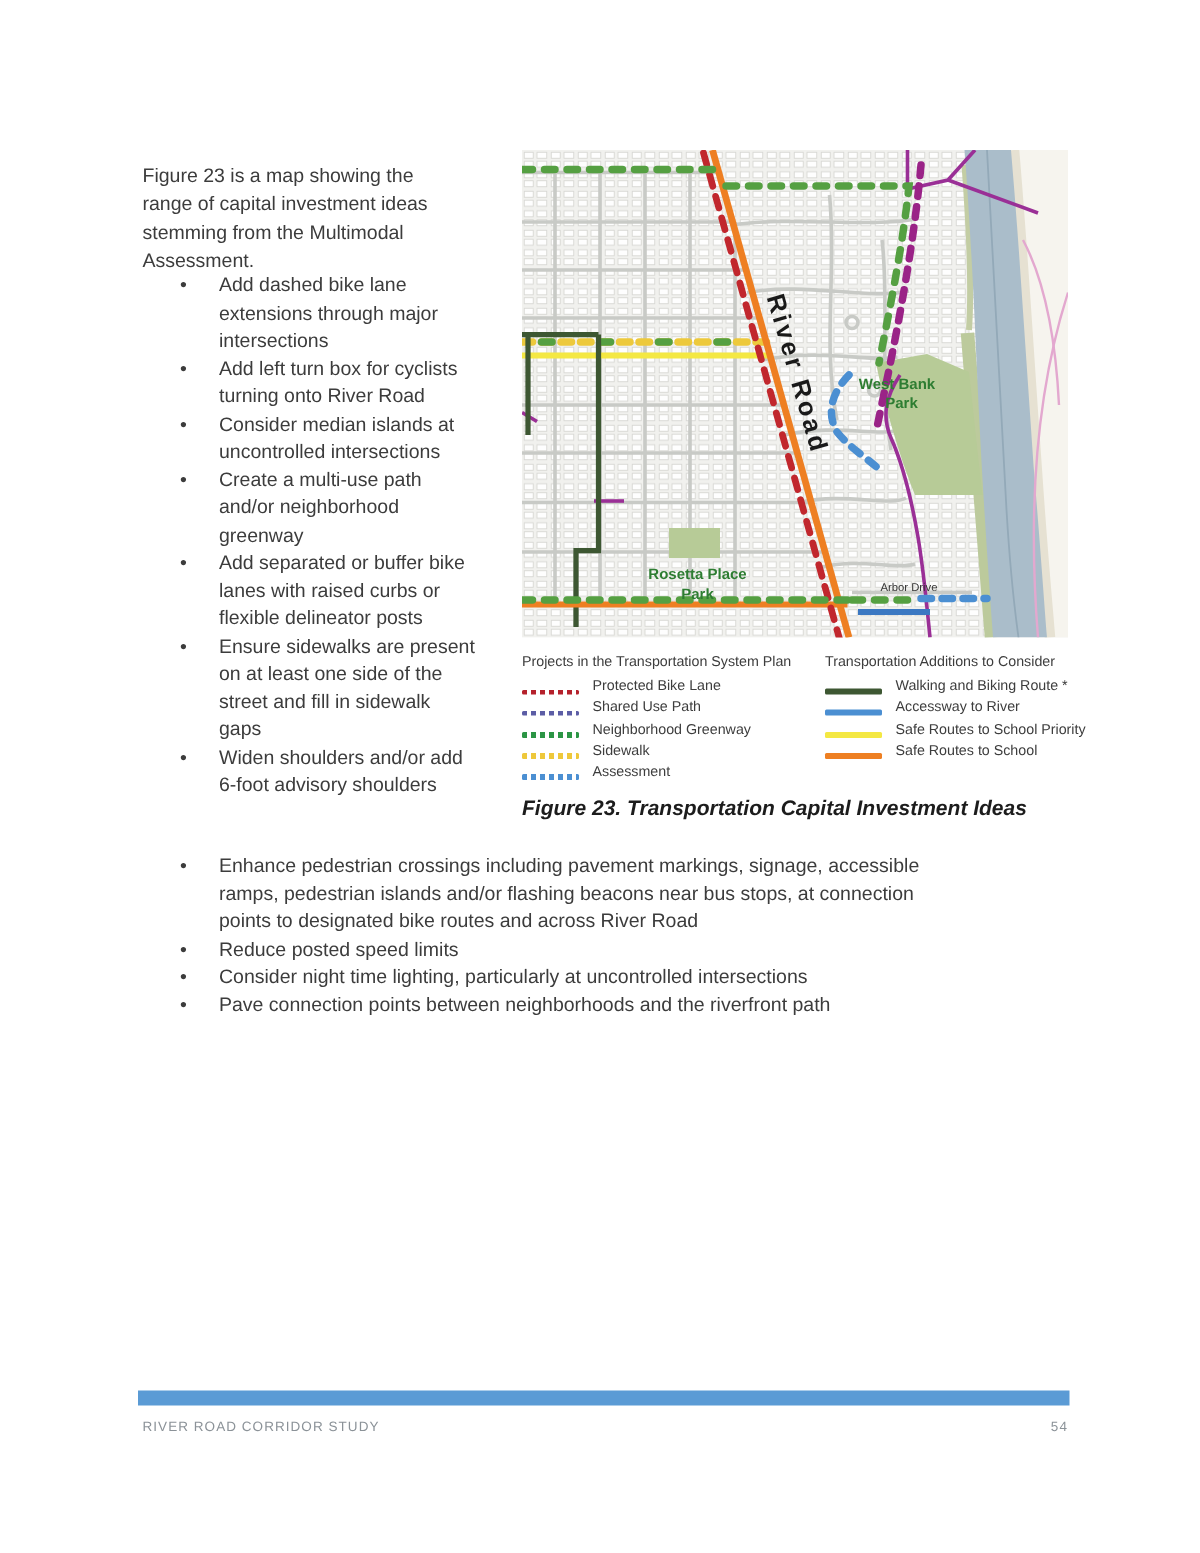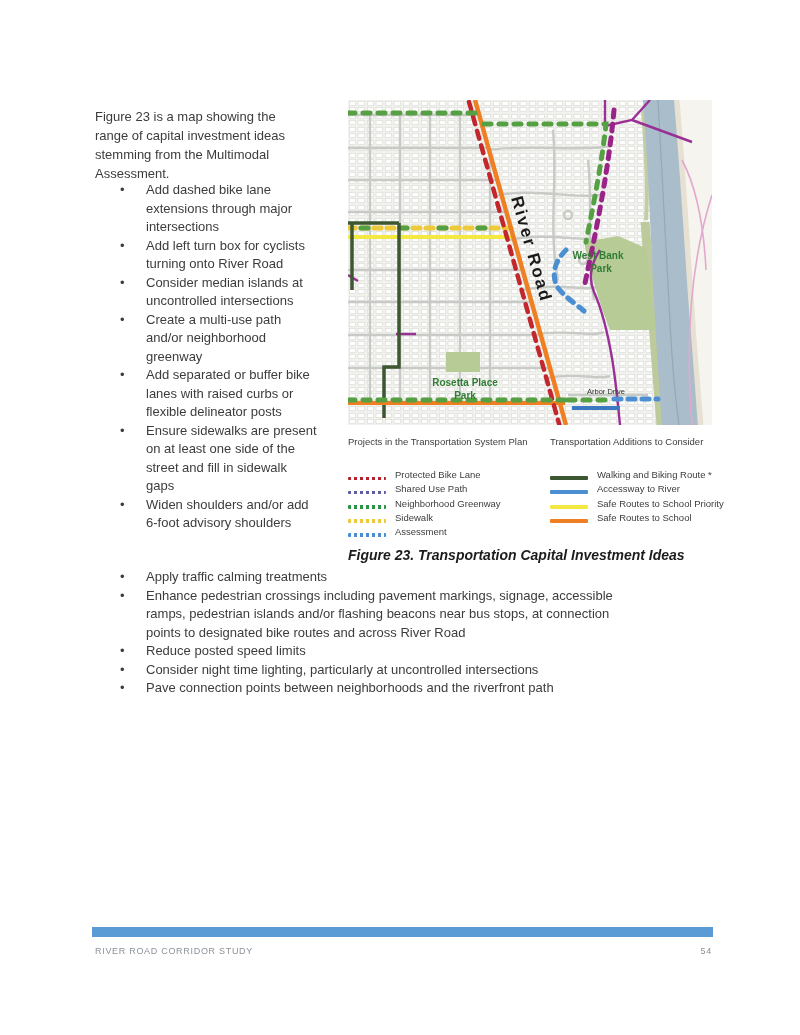--- a/index.html
+++ b/index.html
@@ -11,21 +11,21 @@
   ul.bullets li::before{content:"\2022";position:absolute;left:2px;top:0;font-size:13px;color:#3c3c3c;}
   .bullets-narrow{position:absolute;left:118px;top:181px;width:200px;}
   .bullets-wide{position:absolute;left:118px;top:568px;width:528px;}
   .bullets-wide li{line-height:18px;}
   .figure-col{position:absolute;left:348px;top:100px;width:364px;}
   .map-wrap{width:364px;height:325px;}
   svg{display:block;}
   .legend{display:flex;margin-top:11px;color:#3d3d3d;}
   .legend-col.left{width:202px;flex:none;}
   .legend-col.right{flex:1;}
-  .legend-title{font-size:9.5px;margin-bottom:19px;white-space:nowrap;}
+  .legend-title{font-size:9.5px;margin-bottom:2px;white-space:nowrap;}
   .legend-row{display:flex;align-items:flex-end;height:14.2px;}
   .swatch{width:38px;height:4px;margin-right:9px;flex:none;border-radius:1px;}
   .legend-label{font-size:9.5px;white-space:nowrap;}
   .caption{margin-top:10px;font-size:14px;font-weight:bold;font-style:italic;color:#1c1c1c;}
   .footer-bar{position:absolute;left:92px;top:927px;width:621px;height:10px;}
   .footer-row{position:absolute;left:95px;top:946px;width:617px;display:flex;
               justify-content:space-between;font-size:9px;letter-spacing:0.7px;color:#8b9298;}
   .map-label-green{font-weight:bold;fill:#2e7d32;}
 </style>
 </head>
@@ -191,21 +191,20 @@
           <span class="swatch" style="background: rgb(238, 127, 34);"></span>
           <span class="legend-label">Safe Routes to School</span>
           </div>
       </div>
     </div>
 
     <div class="caption">Figure 23. Transportation Capital Investment Ideas</div>
   </div>
 
   <ul class="bullets bullets-wide">
-    <li>Apply traffic calming treatments</li>
     <li>Enhance pedestrian crossings including pavement markings, signage, accessible ramps, pedestrian islands and/or flashing beacons near bus stops, at connection points to designated bike routes and across River Road</li>
     <li>Reduce posted speed limits</li>
     <li>Consider night time lighting, particularly at uncontrolled intersections</li>
     <li>Pave connection points between neighborhoods and the riverfront path</li>
   </ul>
 
   <div class="footer-bar" style="background: rgb(91, 155, 213);"></div>
   <div class="footer-row">
     <span>RIVER ROAD CORRIDOR STUDY</span>
     <span>54</span>

